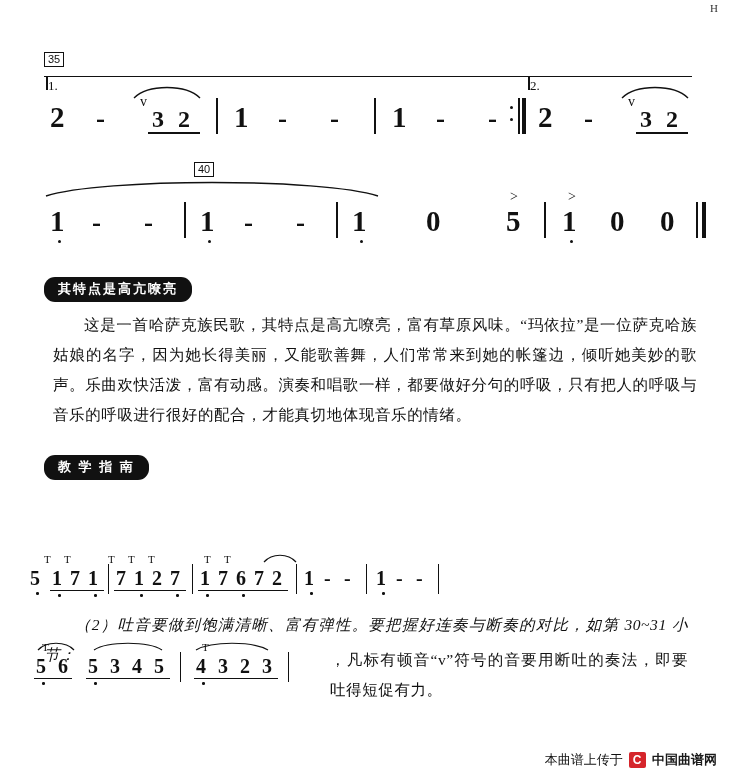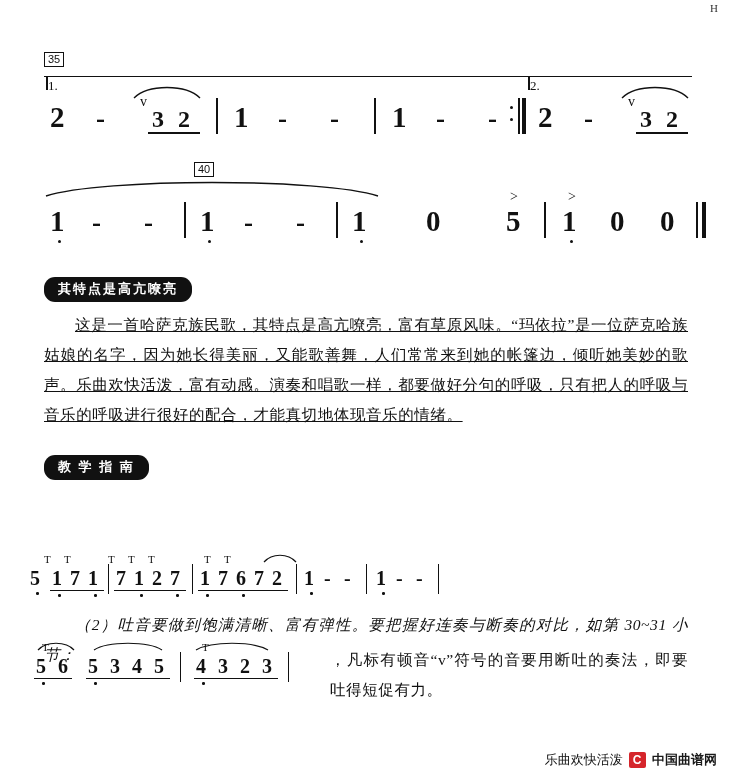--- a/index.html
+++ b/index.html
@@ -339,21 +339,21 @@
       <div class="note" style="left:566px; top:0;">0</div>
       <div class="note" style="left:616px; top:0;">0</div>
 
       <div class="barline" style="left:652px; top:-2px; height:36px;"></div>
       <div class="thickbar" style="left:658px; top:-2px; height:36px;"></div>
     </div>
   </div>
 
   <div class="sec-head" style="left:44px; top:277px;">其特点是高亢嘹亮</div>
 
-  <div class="para indent" style="left:44px; top:310px; width:644px;text-decoration:underline;">这是一首哈萨克族民歌，其特点是高亢嘹亮，富有草原风味。“玛依拉”是一位萨克哈族姑娘的名字，因为她长得美丽，又能歌善舞，人们常常来到她的帐篷边，倾听她美妙的歌声。乐曲欢快活泼，富有动感。演奏和唱歌一样，都要做好分句的呼吸，只有把人的呼吸与音乐的呼吸进行很好的配合，才能真切地体现音乐的情绪。</div>
+  <div class="para indent" style="left:53px; top:310px; width:644px;">这是一首哈萨克族民歌，其特点是高亢嘹亮，富有草原风味。“玛依拉”是一位萨克哈族姑娘的名字，因为她长得美丽，又能歌善舞，人们常常来到她的帐篷边，倾听她美妙的歌声。乐曲欢快活泼，富有动感。演奏和唱歌一样，都要做好分句的呼吸，只有把人的呼吸与音乐的呼吸进行很好的配合，才能真切地体现音乐的情绪。</div>
 
   <div class="sec-head" style="left:44px; top:455px;">教 学 指 南</div>
 
 
   <div class="ex" style="left:30px; top:552px; width:420px;">
     <div class="mark" style="left:14px; top:2px;">T</div>
     <div class="mark" style="left:34px; top:2px;">T</div>
     <div class="mark" style="left:78px; top:2px;">T</div>
     <div class="mark" style="left:98px; top:2px;">T</div>
     <div class="mark" style="left:118px; top:2px;">T</div>
@@ -454,18 +454,18 @@
     <div class="n" style="left:232px; top:14px;">3</div>
     <div class="beam" style="left:164px; top:38px; width:84px;"></div>
     <div class="dot" style="left:172px; top:42px;"></div>
 
     <div class="bar" style="left:258px; top:12px; height:30px;"></div>
   </div>
 
   <div class="para" style="left:330px; top:645px; width:358px;">，凡标有顿音“v”符号的音要用断吐的奏法，即要吐得短促有力。</div>
 
   <div class="footer">
-    <span>乐曲欢快活泼</span>
+    <span>本曲谱上传于</span>
     <span class="logo">C</span>
     <span class="site">中国曲谱网</span>
   </div>
 
 </div>
 
 </body></html>

